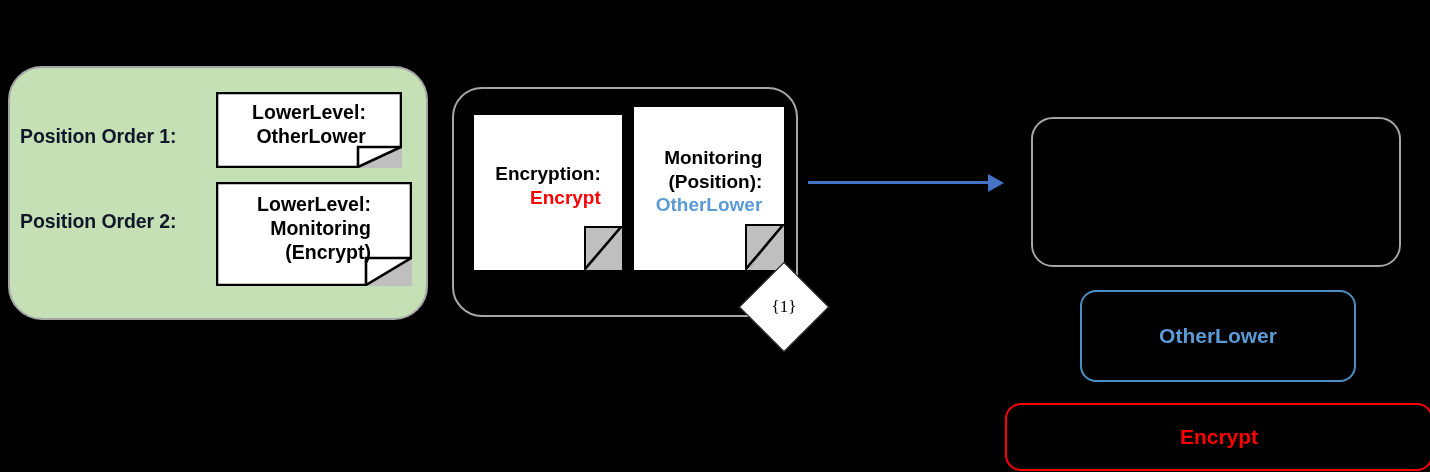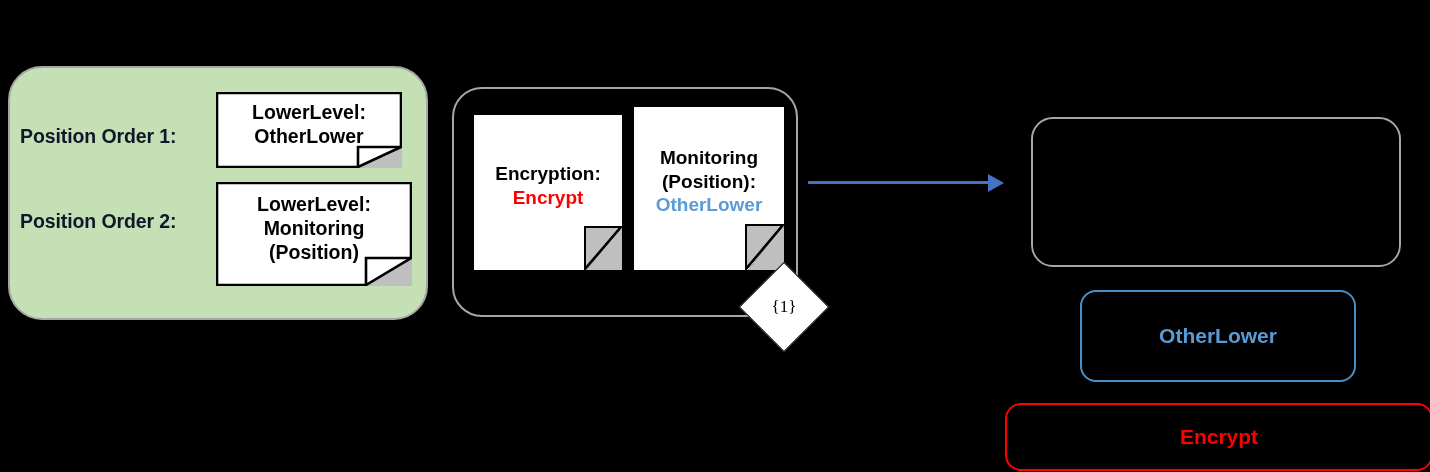--- a/index.html
+++ b/index.html
@@ -41,21 +41,21 @@
   .pos-label-1 { left: 10px; top: 57px; }
   .pos-label-2 { left: 10px; top: 142px; }
 
   
   .note {
     position: absolute;
     box-sizing: border-box;
     display: flex;
     align-items: center;
     justify-content: center;
-    text-align: center;
+    text-align: right;
   }
   .note-body {
     position: absolute;
     inset: 0;
     background: #FFFFFF;
     -webkit-clip-path: polygon(0 0, 100% 0, 100% 72%, 76% 100%, 0 100%);
     clip-path: polygon(0 0, 100% 0, 100% 72%, 76% 100%, 0 100%);
   }
   .note-outline {
     position: absolute;
@@ -216,21 +216,21 @@
     <div class="note note-lp" style="left:206px; top:114px; width:196px; height:104px;">
       <div class="note-body"></div>
       <div class="note-fold"></div>
       <svg class="note-outline" viewBox="0 0 196 104" preserveAspectRatio="none">
         <path d="M1,1 L195,1 L195,76 L150,103 L1,103 Z" fill="none" stroke="#000000" stroke-width="2.6"></path>
         <path d="M195,76 L150,76 L150,103" fill="none" stroke="#000000" stroke-width="2.6"></path>
       </svg>
       <div class="note-text">
         <span>LowerLevel:</span><br>
         <span>Monitoring</span><br>
-        <span>(Position)</span>
+        <span>(Encrypt)</span>
       </div>
     </div>
   </div>
 
   <div class="mid-container"></div>
 
   <div class="note mid-note" style="left:474px; top:115px; width:148px; height:155px;border-radius:9px;">
     <div class="note-body"></div>
     <div class="note-fold"></div>
     <svg class="note-outline" viewBox="0 0 148 155" preserveAspectRatio="none">

